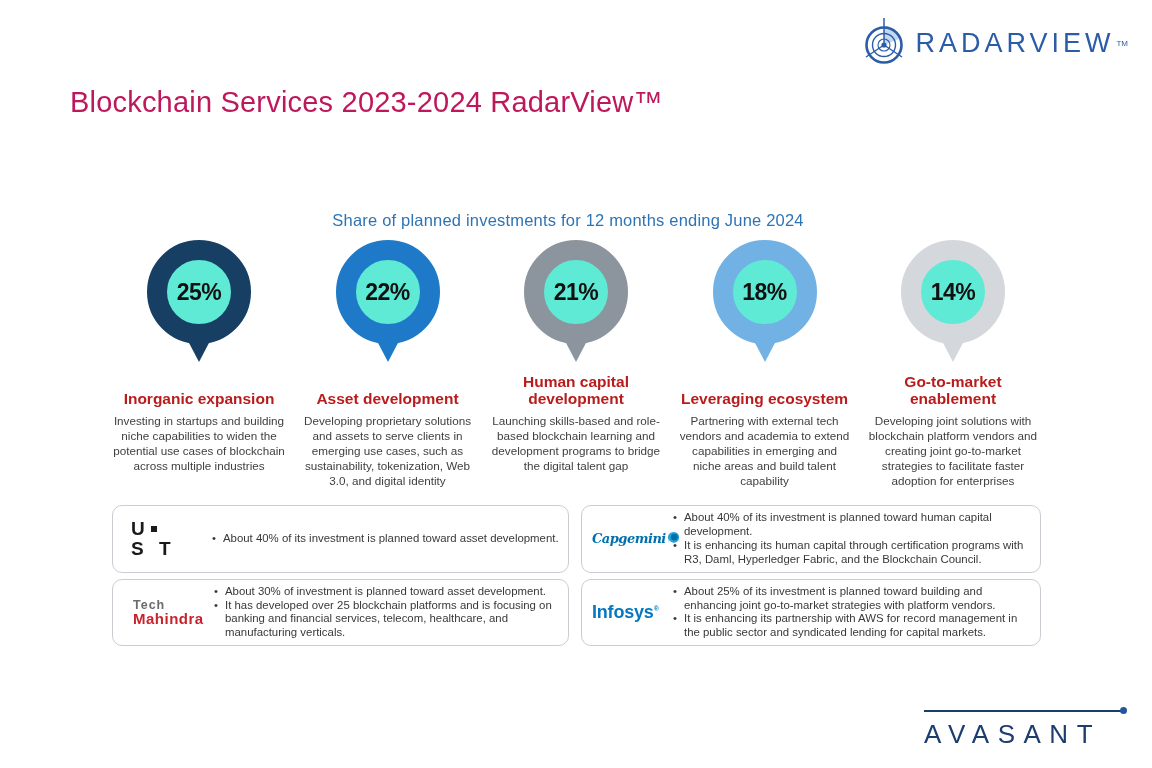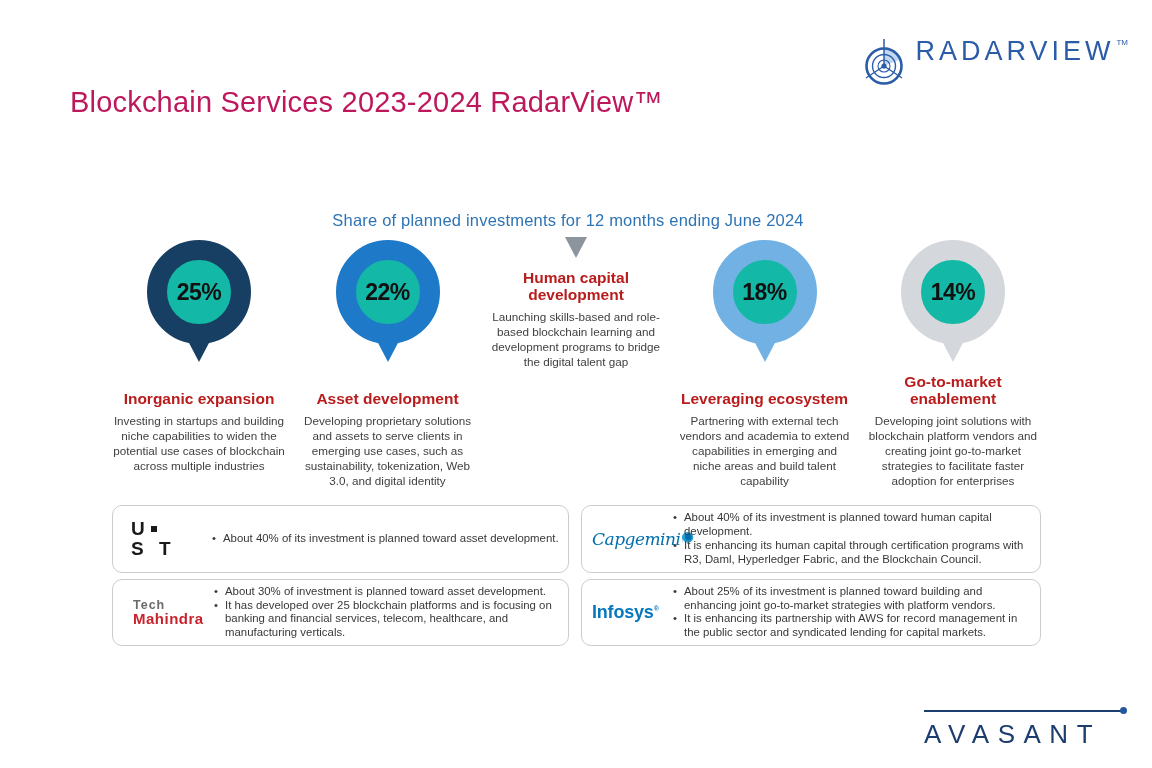--- a/index.html
+++ b/index.html
@@ -2,21 +2,21 @@
 <html><head>
 <meta charset="utf-8">
 <style>
   html,body { margin:0; padding:0; background:#ffffff; }
   .slide {
     position:relative; width:1152px; height:768px; background:#ffffff;
     font-family:"Liberation Sans", sans-serif; overflow:hidden;
   }
 
   
-  .rv-logo { position:absolute; top:38px; right:24px; display:flex; align-items:flex-start; }
+  .rv-logo { position:absolute; top:17px; right:24px; display:flex; align-items:center; }
   .rv-word { color:#2b5ca8; font-size:27px; letter-spacing:4px; font-weight:400; line-height:1; }
   .rv-tm { color:#2b5ca8; font-size:8px; vertical-align:super; margin-left:2px; letter-spacing:0; }
 
   
   .page-title {
     position:absolute; left:70px; top:86px; font-size:29px; font-weight:400;
     color:#be185d; letter-spacing:0.2px;
   }
 
   
@@ -26,21 +26,21 @@
   }
 
   
   .pins-row {
     position:absolute; left:108px; top:240px; width:936px;
     display:flex; justify-content:space-between;
   }
   .pin-col { width:182px; display:flex; flex-direction:column; align-items:center; }
   .pin-ring {
     width:64px; height:64px; border-radius:50%; border:20px solid #000;
-    display:flex; align-items:center; justify-content:center; background:#14b8a6;
+    display:flex; align-items:center; justify-content:center; background:#5eead4;
   }
   .pin-pct { font-size:23px; font-weight:700; color:#111111; letter-spacing:-0.5px; }
   .pin-tail {
     width:0; height:0; margin-top:-3px;
     border-left:11px solid transparent; border-right:11px solid transparent;
     border-top:21px solid #000;
   }
   .pin-label {
     height:44px; display:flex; align-items:flex-end; justify-content:center; text-align:center;
     font-size:15.5px; font-weight:700; color:#b91c1c; line-height:1.05; margin-top:1px;
@@ -67,21 +67,21 @@
   .vendor-bullets li::before { content:"•"; position:absolute; left:3px; top:0; color:#383838; }
 
   
   .ust { font-weight:700; color:#1a1a1a; font-size:19px; line-height:1.05; letter-spacing:5px; margin-left:8px; }
   .ust-row { display:flex; align-items:center; }
   .ust-square { width:6px; height:6px; background:#1a1a1a; display:inline-block; margin-left:1px; }
   .tm-logo { line-height:1; margin-left:10px; }
   .tm-tech { color:#6b6b6b; font-weight:700; font-size:12.5px; letter-spacing:1px; }
   .tm-mahindra { color:#c8232c; font-weight:700; font-size:15px; letter-spacing:0.5px; }
   .cap-logo { display:flex; align-items:center; }
-  .cap-text { font-family:"DejaVu Serif", serif; font-style:italic; font-weight:400; color:#0070ad; font-size:17px; letter-spacing:-0.5px; }
+  .cap-text { font-family:"DejaVu Serif", serif; font-style:italic; font-weight:700; color:#0070ad; font-size:13px; letter-spacing:-0.5px; }
   .infy-logo { color:#0778be; font-size:18px; font-weight:700; letter-spacing:-0.2px; }
   .infy-reg { font-size:7px; vertical-align:super; }
 
   
   .avasant { position:absolute; right:26px; bottom:18px; width:202px; }
   .av-rule { position:relative; border-top:2px solid #1c3e6e; margin-bottom:7px; }
   .av-dot { position:absolute; right:-1px; top:-5px; width:7px; height:7px; border-radius:50%; background:#2456a0; }
   .av-word { color:#1c3e6e; font-size:26px; letter-spacing:8.5px; font-weight:400; white-space:nowrap; }
 </style>
 </head>
@@ -124,20 +124,23 @@
     <div class="pin-col">
       <div class="pin-ring" style="border-color: rgb(30, 122, 200);">
         <span class="pin-pct">22%</span>
       </div>
       <div class="pin-tail" style="border-top-color: rgb(30, 122, 200);"></div>
       <div class="pin-label">Asset development</div>
       <div class="pin-desc">Developing proprietary solutions and assets to serve clients in emerging use cases, such as sustainability, tokenization, Web 3.0, and digital identity</div>
     </div>
 
     <div class="pin-col">
+      <div class="pin-ring" style="border-color: rgb(140, 149, 158);">
+        <span class="pin-pct">21%</span>
+      </div>
       <div class="pin-tail" style="border-top-color: rgb(140, 149, 158);"></div>
       <div class="pin-label">Human capital development</div>
       <div class="pin-desc">Launching skills-based and role-based blockchain learning and development programs to bridge the digital talent gap</div>
     </div>
 
     <div class="pin-col">
       <div class="pin-ring" style="border-color: rgb(114, 177, 228);">
         <span class="pin-pct">18%</span>
       </div>
       <div class="pin-tail" style="border-top-color: rgb(114, 177, 228);"></div>

